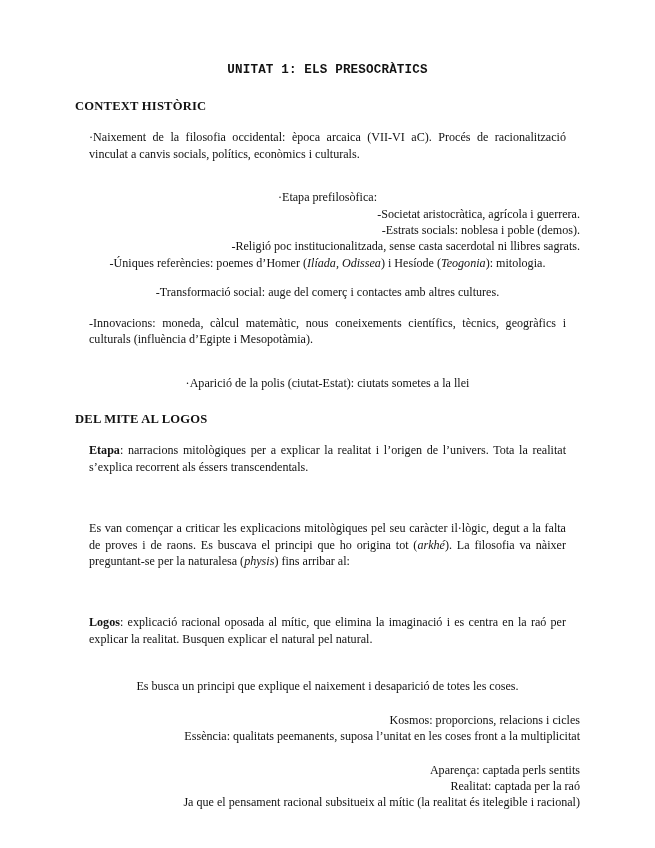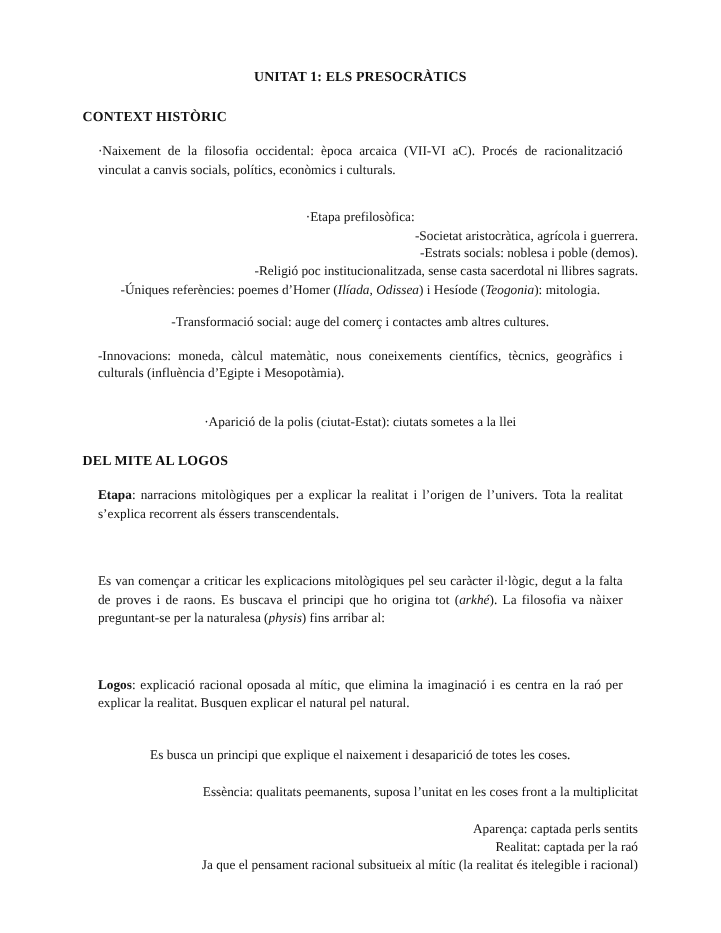--- a/index.html
+++ b/index.html
@@ -28,20 +28,21 @@
     font-size: 12.1px;
     line-height: 1.36;
     color: #121212;
   }
   .doc-title {
     text-align: center;
     font-weight: bold;
     font-size: 12.6px;
     letter-spacing: 0.15px;
     margin: 0 0 19px 0;
+    font-family: Liberation Mono, monospace;
   }
   .section-heading {
     font-weight: bold;
     font-size: 12.6px;
     letter-spacing: 0.2px;
     margin: 0 0 1px 0;
   }
   p.para {
     margin: 14px;
     text-align: justify;
@@ -114,20 +115,21 @@
 
     <p class="para justified" id="logos-el"><span class="bd">Logos</span>: explicació racional oposada al mític, que elimina la imaginació i es centra en la raó per explicar la realitat. Busquen explicar el natural pel natural.</p>
 
     <div class="gap-lg"></div>
 
     <p class="flow" id="principi-el">Es busca un principi que explique el naixement i desaparició de totes les coses.</p>
 
     <div class="gap-lg"></div>
 
     <div class="lines" id="clist1">
+        <p class="flow">Kosmos: proporcions, relacions i cicles</p>
         <p class="flow">Essència: qualitats peemanents, suposa l’unitat en les coses front a la multiplicitat</p>
       </div>
 
     <div class="gap-lg"></div>
 
     <div class="lines" id="clist2">
         <p class="flow">Aparença: captada perls sentits</p>
         <p class="flow">Realitat: captada per la raó</p>
         <p class="flow">Ja que el pensament racional subsitueix al mític (la realitat és itelegible i racional)</p>
       </div>

